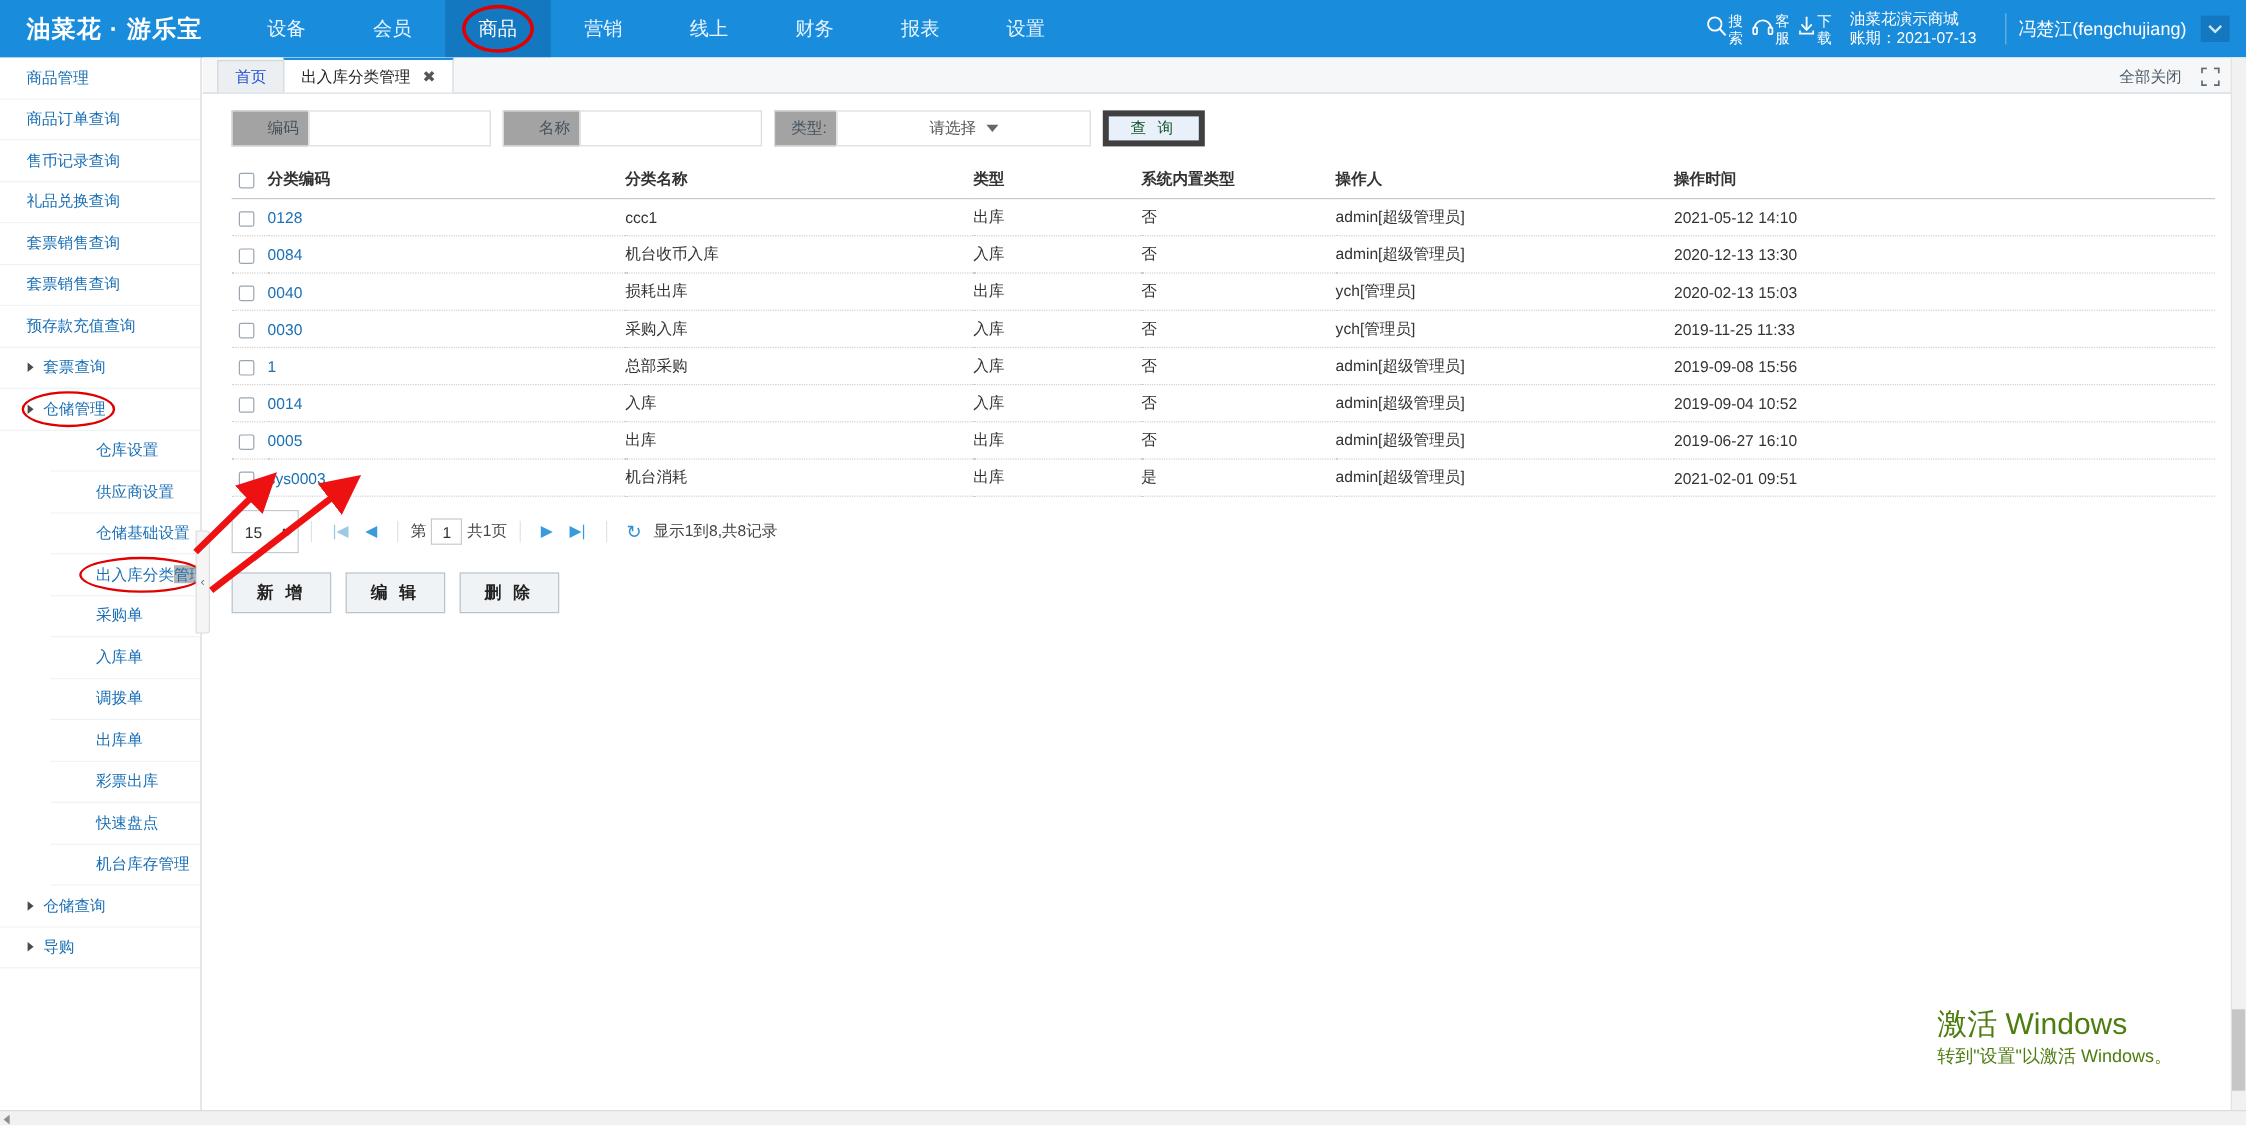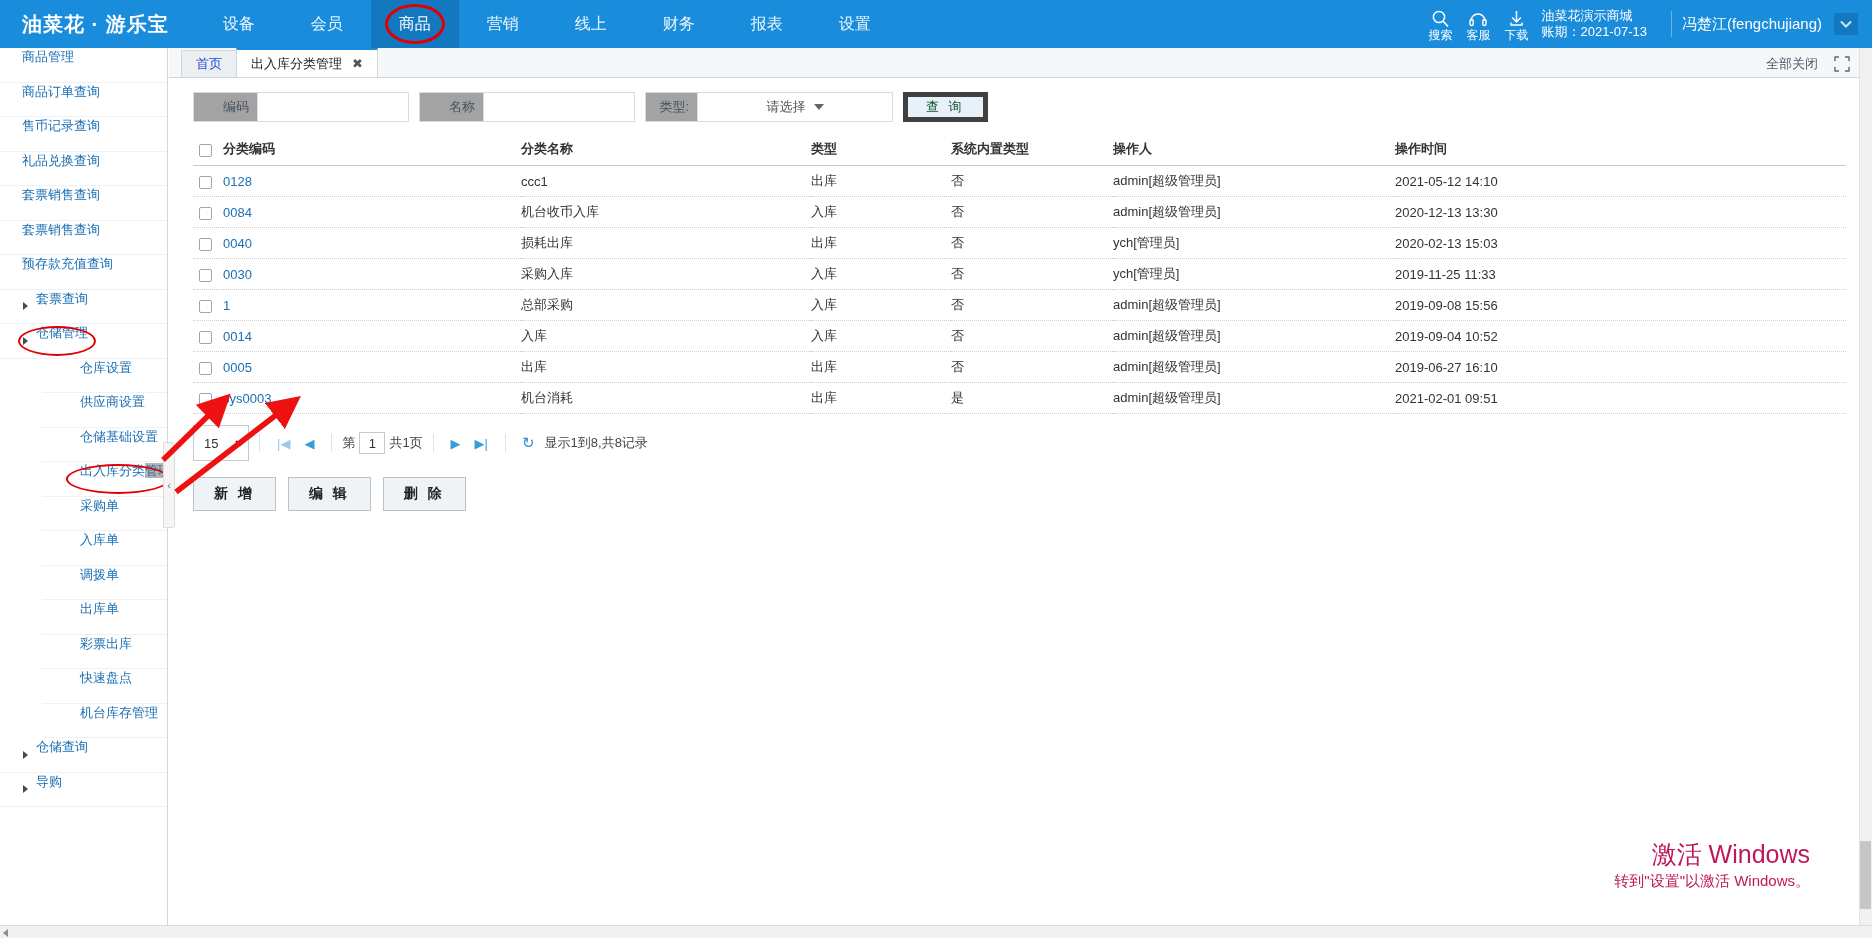--- a/index.html
+++ b/index.html
@@ -35,21 +35,21 @@
     transform: translate(-50%,-50%);
     width: 60px; height: 40px;
     border: 3px solid #e00000; border-radius: 50%;
     pointer-events: none;
   }
   .topright {
     margin-left: auto; display: flex; align-items: center;
     padding-right: 8px; gap: 0;
   }
   .ticon {
-    display: flex; flex-direction: column; align-items: center; justify-content: center;
+    display: flex; flex-direction: row; justify-content: center;
     color: #ffffff; width: 38px; cursor: pointer; padding-top: 2px;
   }
   .ticon .glyph { height: 20px; display: flex; align-items: center; }
   .ticon .glyph svg { display: block; }
   .ticon .lbl { font-size: 12px; line-height: 14px; }
   .shopinfo {
     color: #ffffff; font-size: 13px; line-height: 16px;
     padding: 0 14px 0 6px; text-align: left; white-space: nowrap;
   }
   .vbar { width: 1px; height: 26px; background: #6cb6e6; margin: 0 10px; }
@@ -62,21 +62,21 @@
   .caret-box svg { display:block; }
 
   
   .sidebar {
     position: absolute; left: 0; top: 48px; width: 168px; height: 877px;
     background: #ffffff; border-right: 1px solid #d6d6d6;
     overflow: hidden;
   }
   .menu-item {
     position: relative;
-    height: 34.5px; display: flex; 
+    height: 34.5px; display: flex; align-items: center;
     border-bottom: 1px solid #eef2f5;
     color: #1a6fb5; font-size: 13px; cursor: pointer;
     padding-left: 22px; white-space: nowrap;
   }
   .menu-item.level2 { padding-left: 38px; color: #1a6fb5; margin-left: 42px; }
   .menu-item .tri {
     position: absolute; left: 23px; top: 50%;
     width: 0; height: 0; transform: translateY(-50%);
     border-left: 5px solid #4a4a4a;
     border-top: 4px solid transparent;
@@ -142,21 +142,21 @@
     background: #a3a3a3; border: 1px solid #d7dde2; border-right: none;
     display: flex; align-items: center; justify-content: flex-end;
     font-size: 13px; color: #45525e; padding: 0 8px; min-width: 64px;
   }
   .finput {
     border: 1px solid #d7dde2; background: #fff;
     width: 152px; font-size: 13px; padding: 0 6px; outline: none;
     color: #333; font-family: inherit;
   }
   .selectbox {
-    border: 1px solid #d7dde2; background: #fff; width: 196px;
+    border: 1px solid #d7dde2; background: #fff; width: 212px;
     display: flex; align-items: center; justify-content: center;
     gap: 8px; font-size: 13px; color: #555; cursor: pointer;
   }
   .selectbox .dncaret {
     width:0;height:0;border-left:5px solid transparent;border-right:5px solid transparent;
     border-top:6px solid #666;
   }
   .btn-query {
     border: 5px solid #404040; background: #e8f1fa;
     font-size: 13px; color: #14532d; padding: 0 18px; cursor: pointer;
@@ -216,21 +216,21 @@
     font-size: 14px; color: #222; font-weight: bold;
     padding: 7px 20px; cursor: pointer; letter-spacing: 3px;
     font-family: inherit;
   }
 
   
   .arrow-svg { position: absolute; left: 0; top: 0; pointer-events: none; z-index: 30; }
 
   .watermark {
     position: absolute; right: 62px; bottom: 46px;
-    text-align: right; color: #be185d; user-select: none;
+    text-align: left; color: #4d7c0f; user-select: none;
   }
   .watermark .wm1 { font-size: 25px; line-height: 32px; }
   .watermark .wm2 { font-size: 15px; line-height: 22px; }
 
   .hscroll {
     position: absolute; left: 0; bottom: 0; width: 1872px; height: 13px;
     background: #f1f1f1; border-top: 1px solid #dcdcdc;
   }
   .hscroll .ltri {
     position: absolute; left: 3px; top: 3px;

